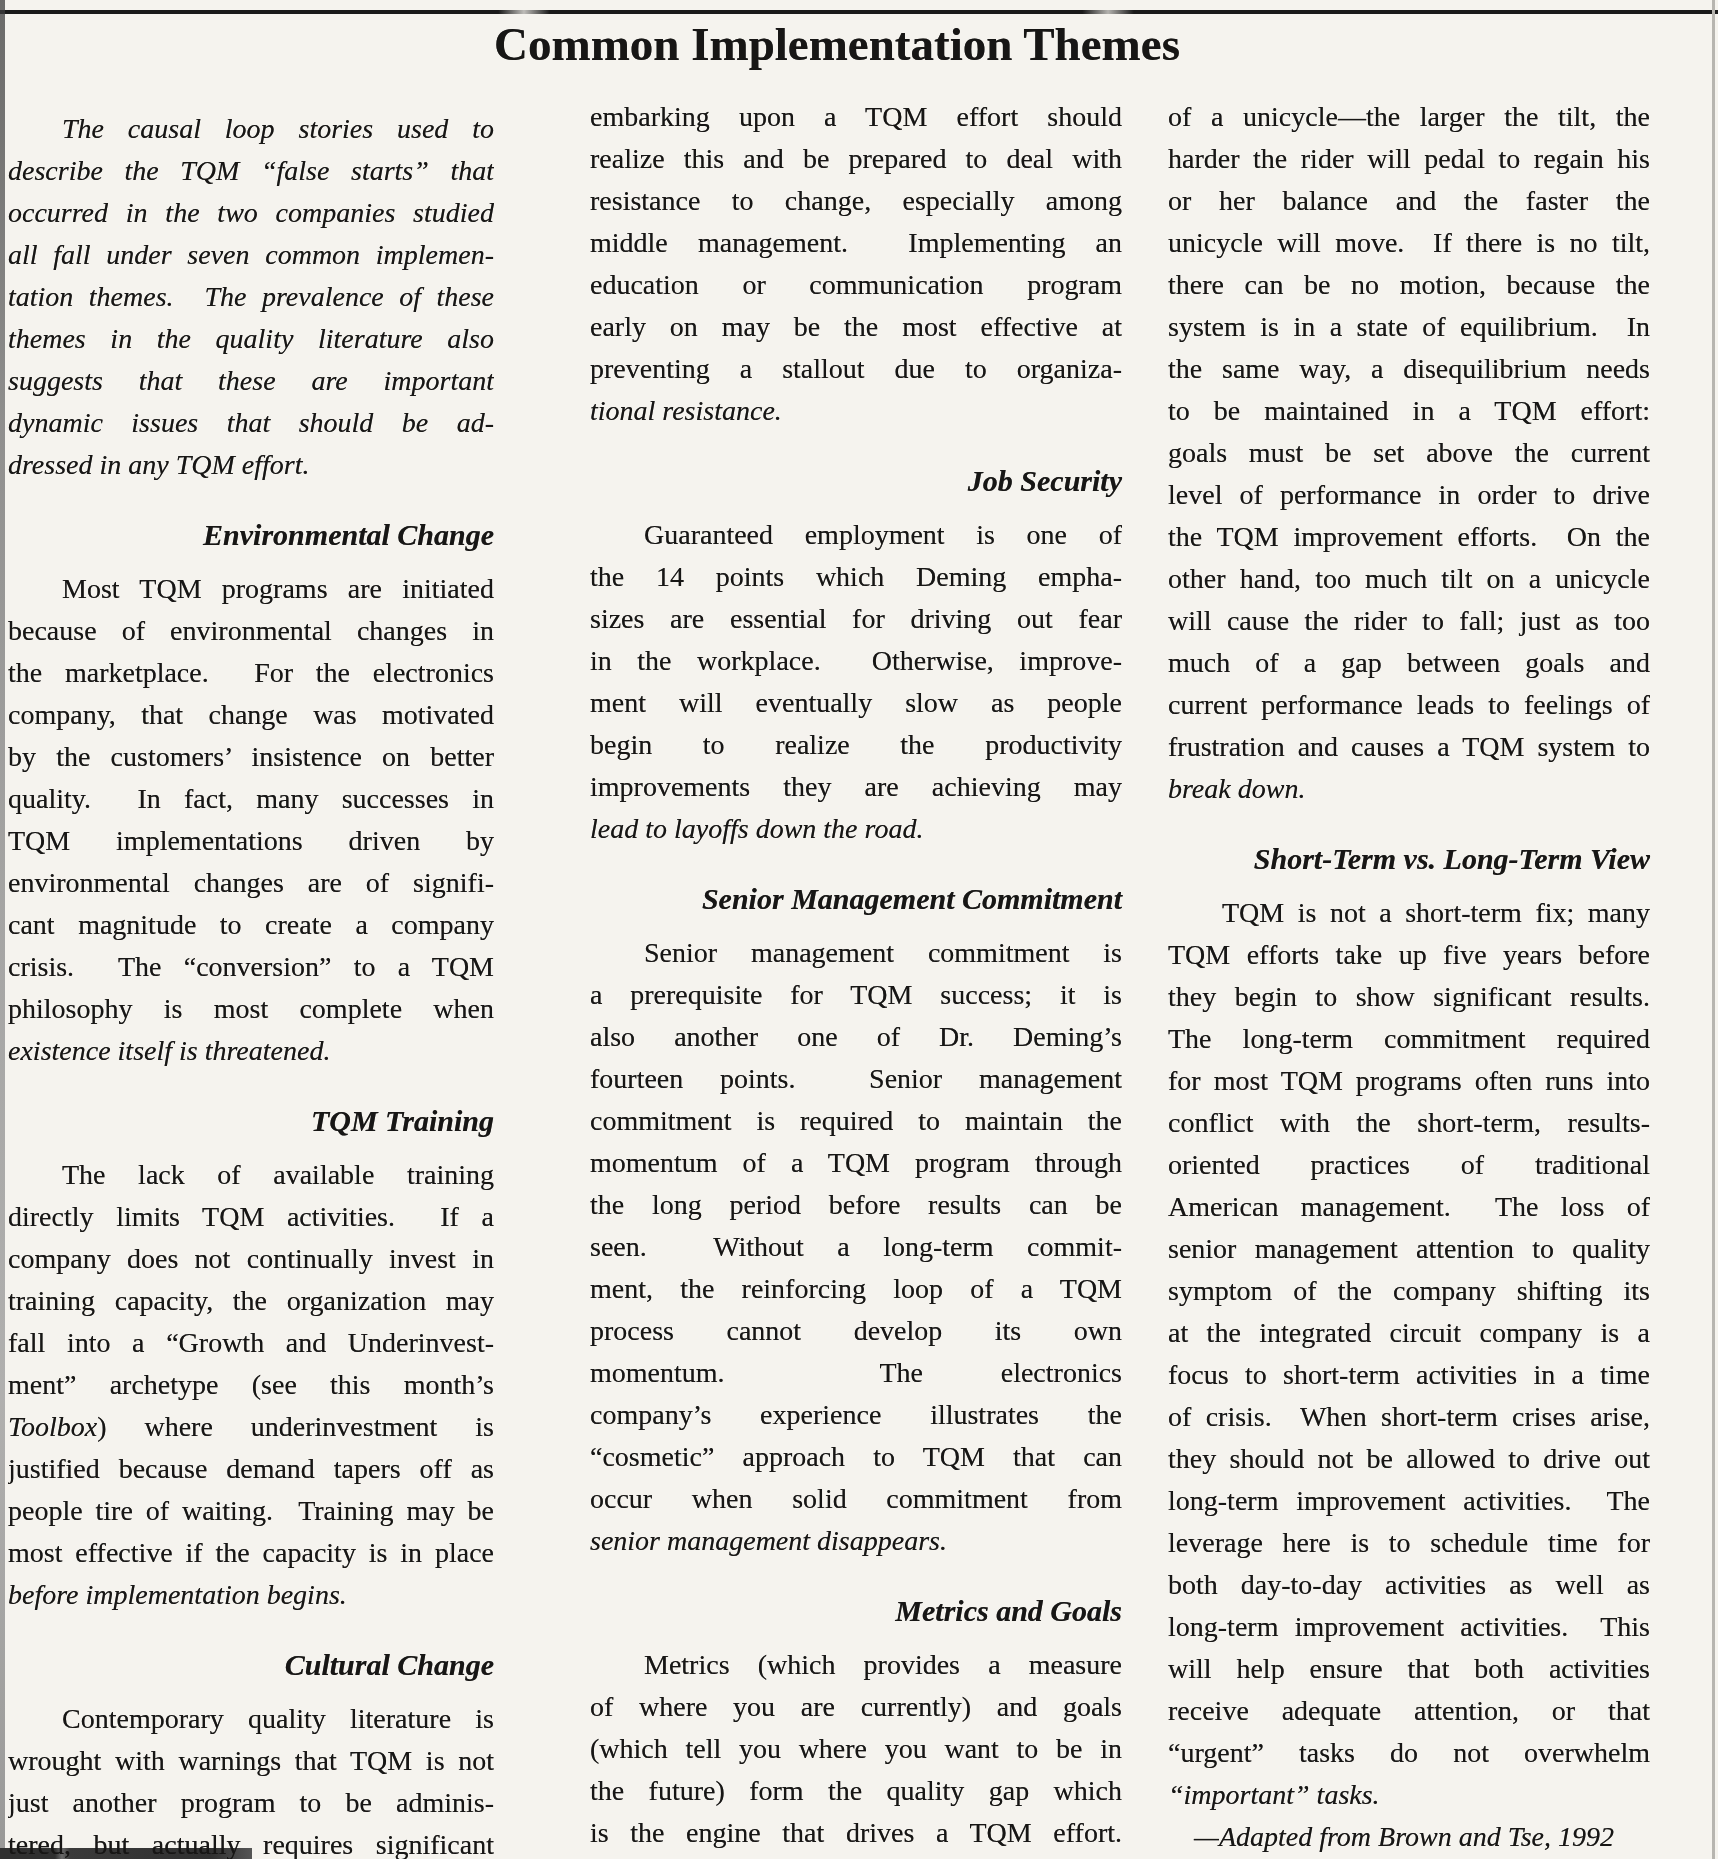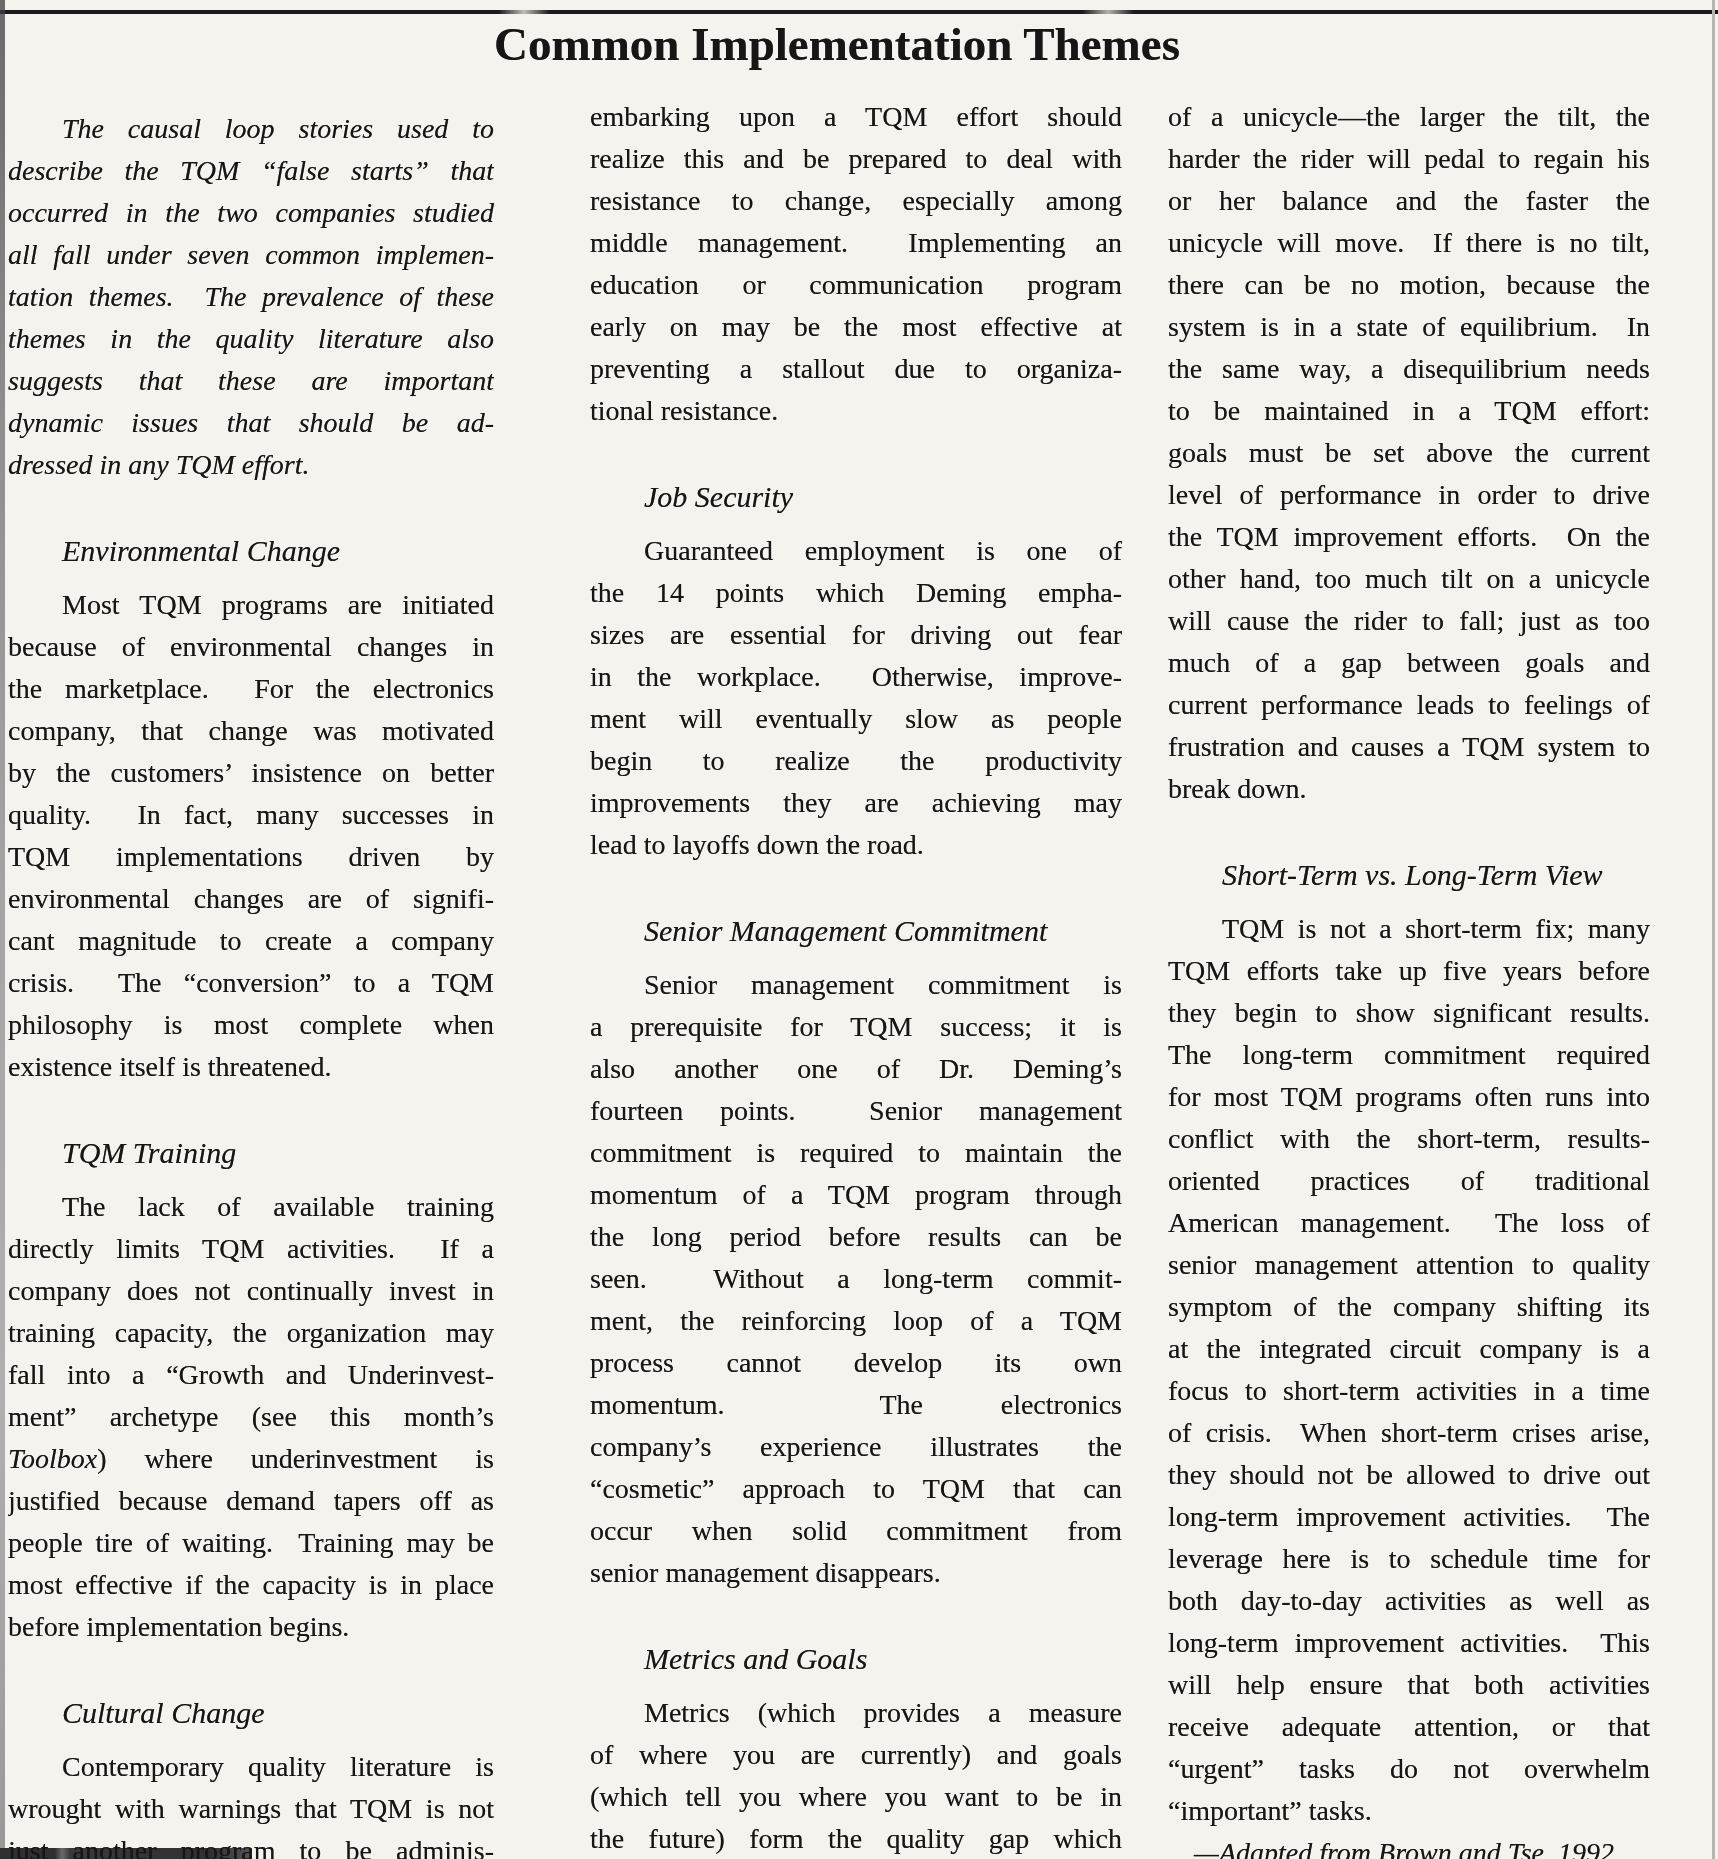--- a/index.html
+++ b/index.html
@@ -29,28 +29,29 @@
   }
   #col1{left:8px;width:486px;}
   #col2{left:590px;width:532px;}
   #col3{left:1168px;width:482px;}
   .para{margin:0;}
   .para.italic{font-style:italic;}
   .line{
     height:42px;overflow:hidden;
     text-align:justify;text-align-last:justify;
   }
-  .line.last{text-align-last:left;}
+  .line.last{text-align-last:left;font-style:italic;}
   .line.indent{text-indent:54px;margin-top:12px;}
   .heading{
-    font-weight:normal;font-style:italic;
+    font-weight:bold;font-style:italic;
     font-size:30px;line-height:42px;height:42px;
-    margin-top:44px;
+    margin-top:28px;
     text-indent:54px;
     white-space:nowrap;
+    text-align:right;
   }
   .attribution{font-style:italic;}
   .attribution .line{text-align-last:left;text-indent:26px;}
 </style>
 </head>
 <body style="background: rgb(245, 243, 238); color: rgb(23, 22, 21);">
 
 <div class="top-rule" style="background: linear-gradient(90deg, rgb(26, 26, 26) 0%, rgb(26, 26, 26) 29%, rgba(26, 26, 26, 0.25) 30.5%, rgb(26, 26, 26) 32%, rgb(26, 26, 26) 63%, rgba(26, 26, 26, 0.3) 64.5%, rgb(26, 26, 26) 66%, rgb(26, 26, 26) 100%);"></div>
 <div class="left-edge" style="background: linear-gradient(rgb(60, 60, 60) 0px, rgb(74, 74, 74) 140px, rgb(110, 110, 110) 430px, rgb(138, 138, 138) 900px, rgb(153, 153, 153) 1400px, rgb(122, 122, 122) 1859px);"></div>
 <div class="bottom-bar" style="background: linear-gradient(90deg, rgb(48, 48, 48) 0px, rgb(48, 48, 48) 55px, rgb(106, 106, 106) 62px, rgb(58, 58, 58) 70px, rgb(48, 48, 48) 210px, rgb(85, 85, 85) 252px);"></div>

